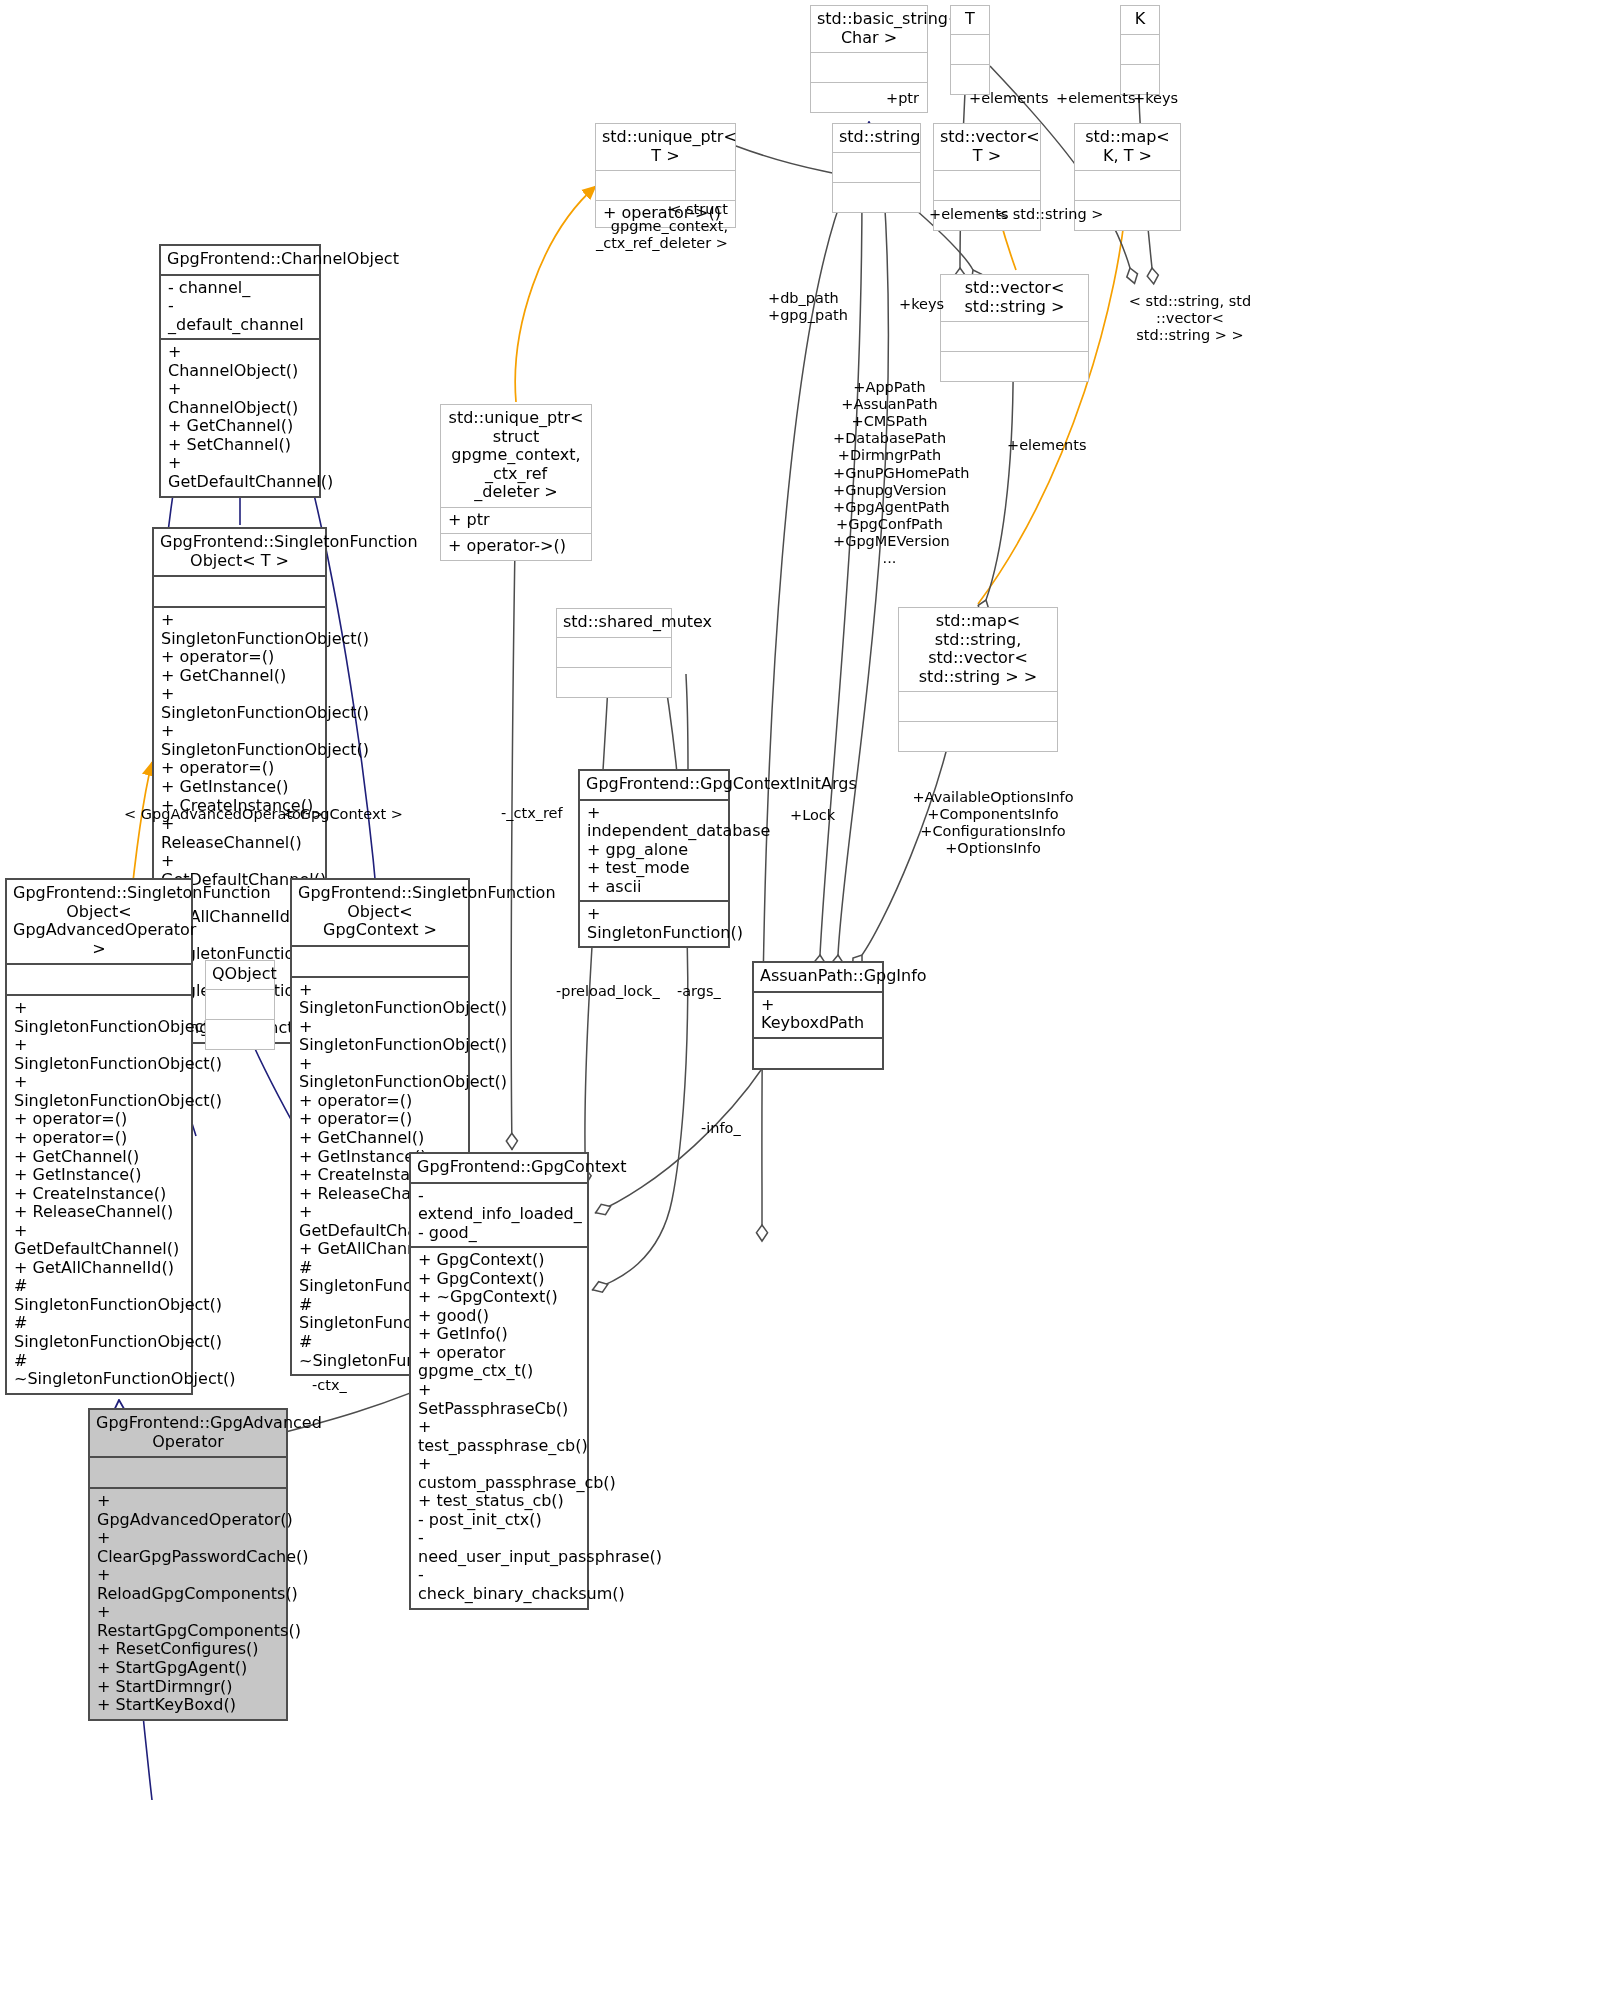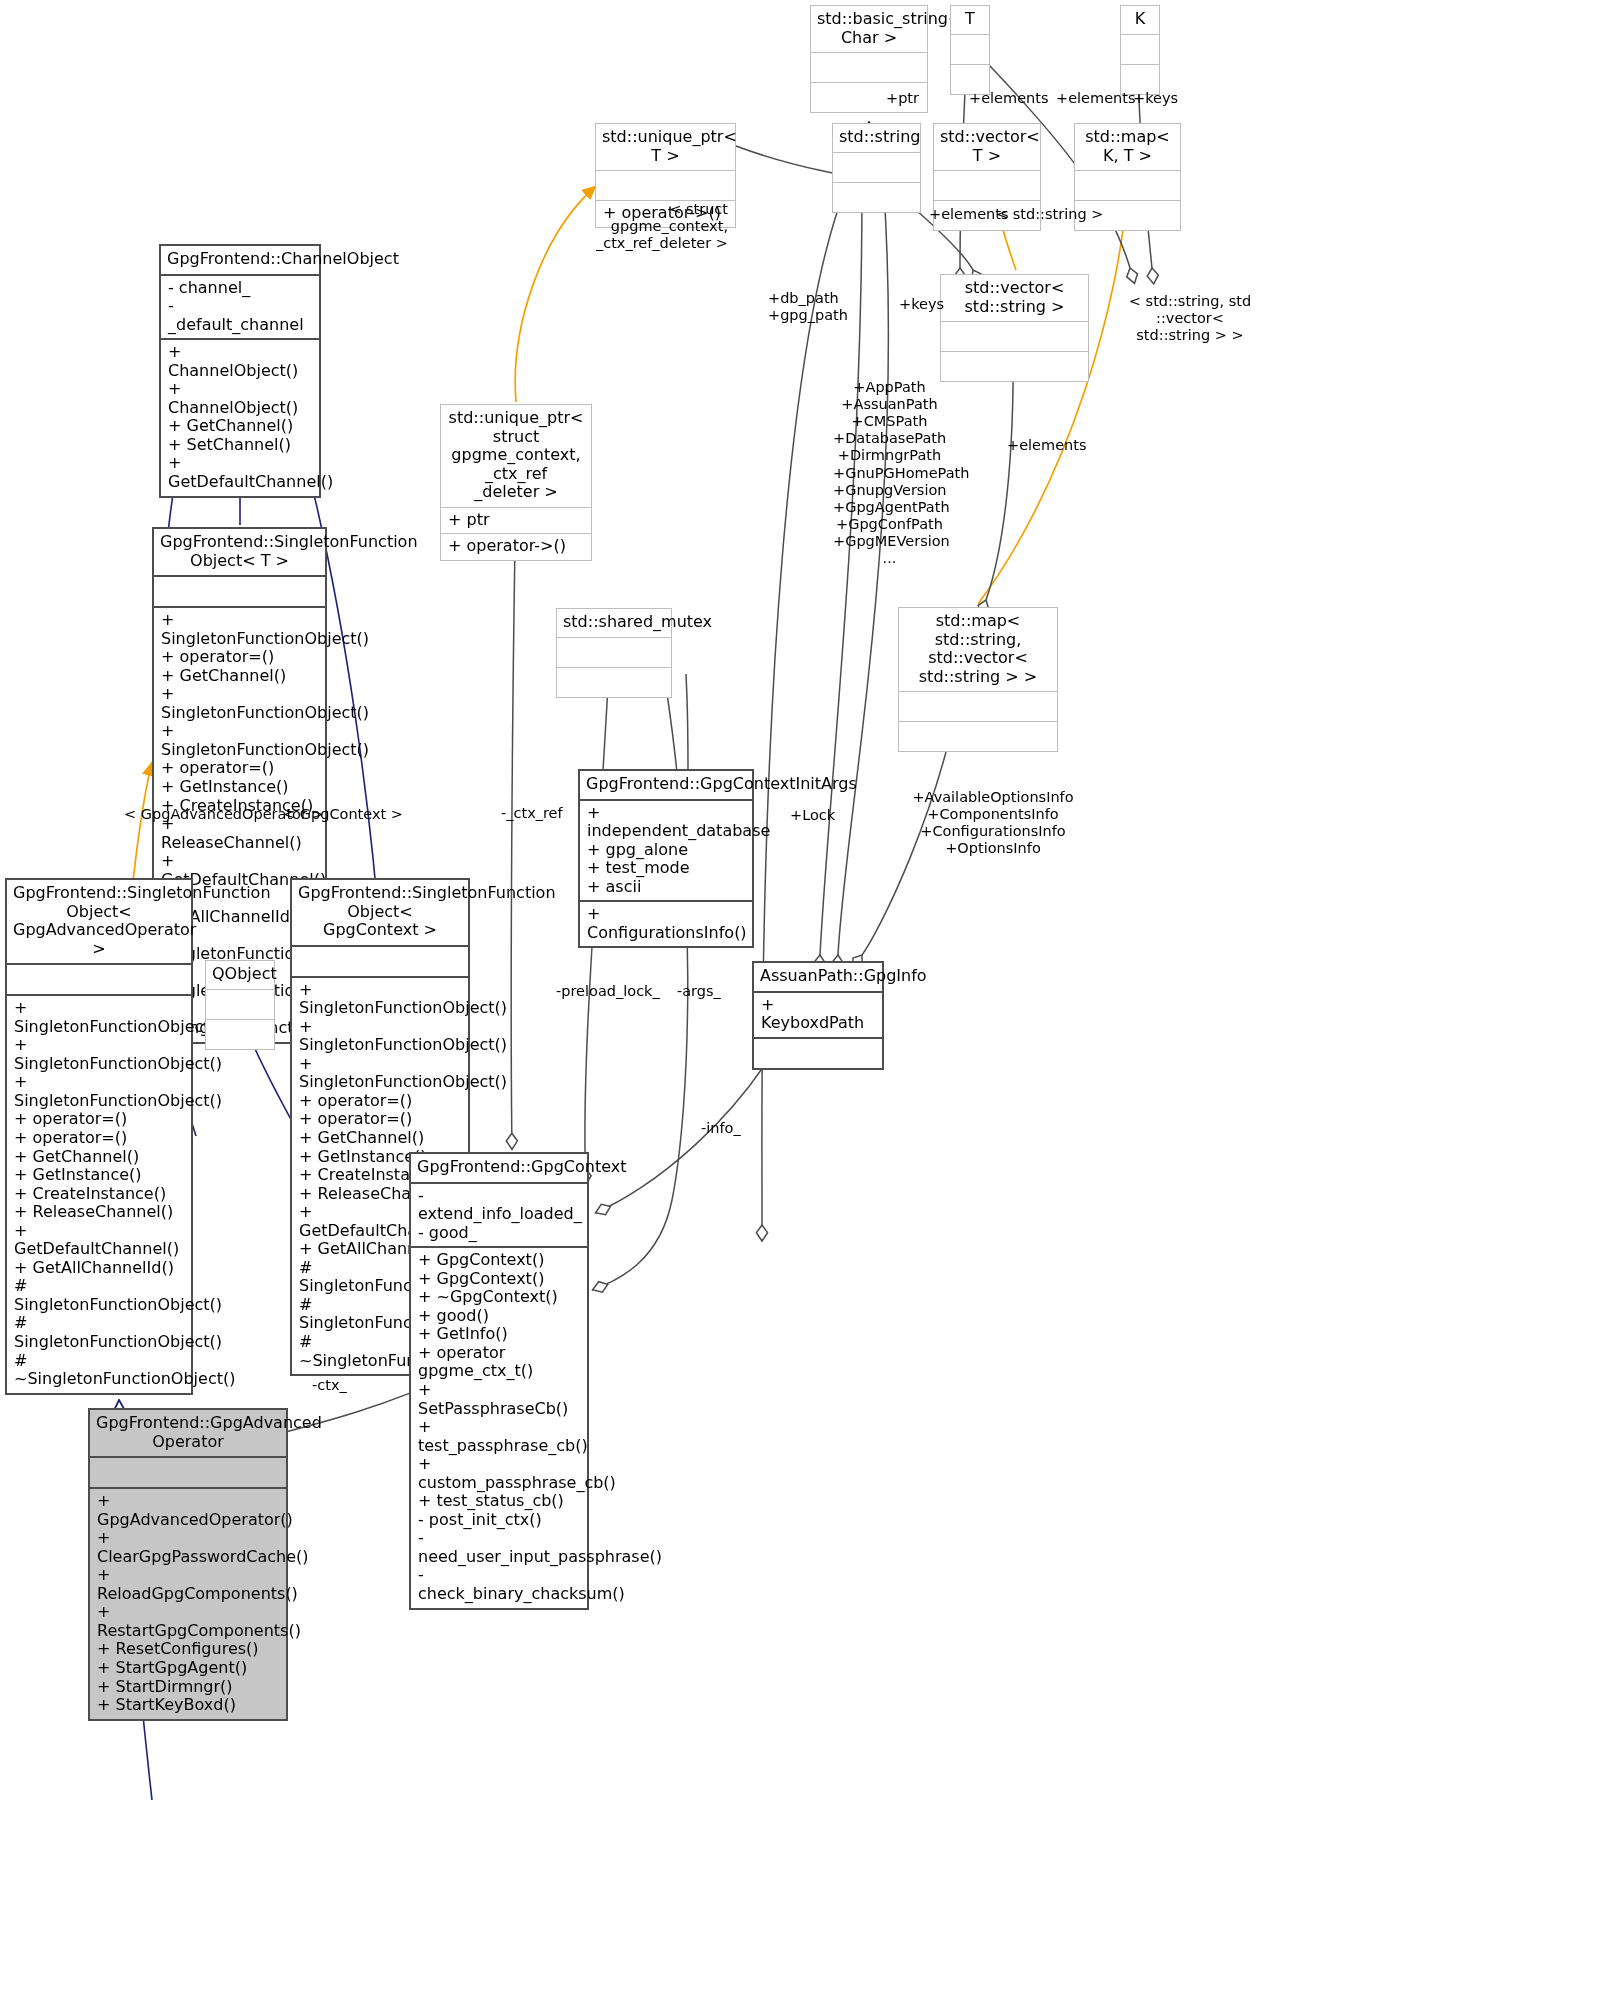--- a/index.html
+++ b/index.html
@@ -278,27 +278,27 @@
     <div class="u-sep u-attrs u-empty"></div>
     <div class="u-sep u-ops u-empty"></div>
   </div>
 
   <div class="uml" style="left:556px; top:608px; width:116px;">
     <div class="u-title">std::shared_mutex</div>
     <div class="u-sep u-attrs u-empty"></div>
     <div class="u-sep u-ops u-empty"></div>
   </div>
 
-  <div class="uml strong" style="left:578px; top:769px; width:176px;">
+  <div class="uml strong" style="left:578px; top:769px; width:152px;">
     <div class="u-title">GpgFrontend::GpgContextInitArgs</div>
     <div class="u-sep u-attrs">+ independent_database
 + gpg_alone
 + test_mode
 + ascii</div>
-    <div class="u-sep u-ops">+ ConfigurationsInfo()</div>
+    <div class="u-sep u-ops">+ SingletonFunction()</div>
   </div>
 
   <div class="uml strong" style="left:752px; top:961px; width:132px;">
     <div class="u-title">AssuanPath::GpgInfo</div>
     <div class="u-sep u-attrs">+ KeyboxdPath</div>
     <div class="u-sep u-ops u-empty"></div>
   </div>
 
   <div class="uml strong" style="left:409px; top:1152px; width:180px;">
     <div class="u-title">GpgFrontend::GpgContext</div>

